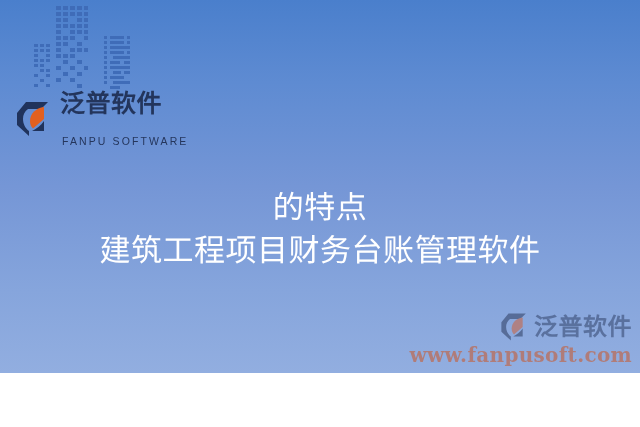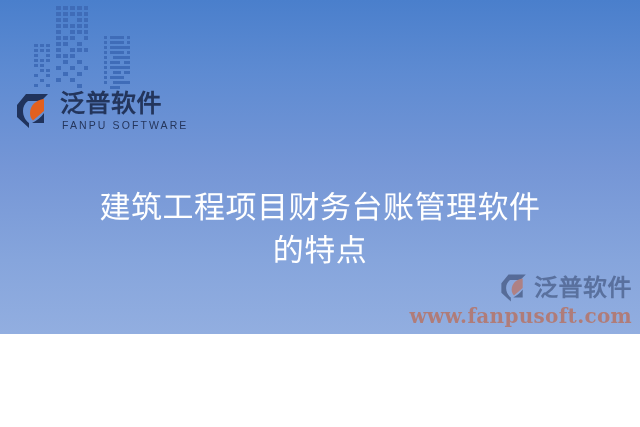--- a/index.html
+++ b/index.html
@@ -8,21 +8,21 @@
     padding: 0;
     background: #ffffff;
   }
   body {
     font-family: "Liberation Sans", sans-serif;
   }
 
   .slide {
     position: relative;
     width: 640px;
-    height: 334px;
+    height: 373px;
     overflow: hidden;
     background: linear-gradient(to bottom,
                 #4a7fcc 0%,
                 #5e8bd2 22%,
                 #7596d6 50%,
                 #86a5dc 78%,
                 #92aee0 100%);
   }
 
   
@@ -64,21 +64,21 @@
     line-height: 1.05;
     color: #23355c;
     letter-spacing: 0.5px;
   }
   .brand-en {
     font-family: "Liberation Sans", sans-serif;
     font-size: 10.5px;
     font-weight: 400;
     letter-spacing: 2.1px;
     color: #25365c;
-    margin-top: 2px;
+    margin-top: 18px;
     padding-left: 2px;
   }
 
   
   .headline {
     position: absolute;
     left: 0;
     right: 0;
     top: 186px;
     text-align: center;
@@ -248,22 +248,22 @@
         <path d="M30 21 L30 31 L18 31 C22 29 27 25.5 30 21 Z" fill="#20335c"></path>
       </svg>
     </div>
     <div class="brand-words">
       <div class="brand-cn">泛普软件</div>
       <div class="brand-en">FANPU SOFTWARE</div>
     </div>
   </div>
 
   <div class="headline">
+    <div class="headline-line">的特点</div>
     <div class="headline-line">建筑工程项目财务台账管理软件</div>
-    <div class="headline-line">的特点</div>
   </div>
 
   <div class="watermark">
     <div class="wm-lockup">
       <div class="wm-mark">
         <svg width="30" height="30" viewBox="0 0 38 38" xmlns="http://www.w3.org/2000/svg" aria-hidden="true">
           <path d="M12 2 L34 2 L27 9 L14 9 C10.5 11.5 9 15 9 19 C9 24 11.5 28.5 15 31 L15 36 L3 25 L3 13 Z" fill="#37486e"></path>
           <path d="M30 7 C22 8 16 13.5 16 21 C16 24 17 26.5 19 28.5 L30 19 Z" fill="#c56a4e"></path>
           <path d="M30 21 L30 31 L18 31 C22 29 27 25.5 30 21 Z" fill="#37486e"></path>
         </svg>

